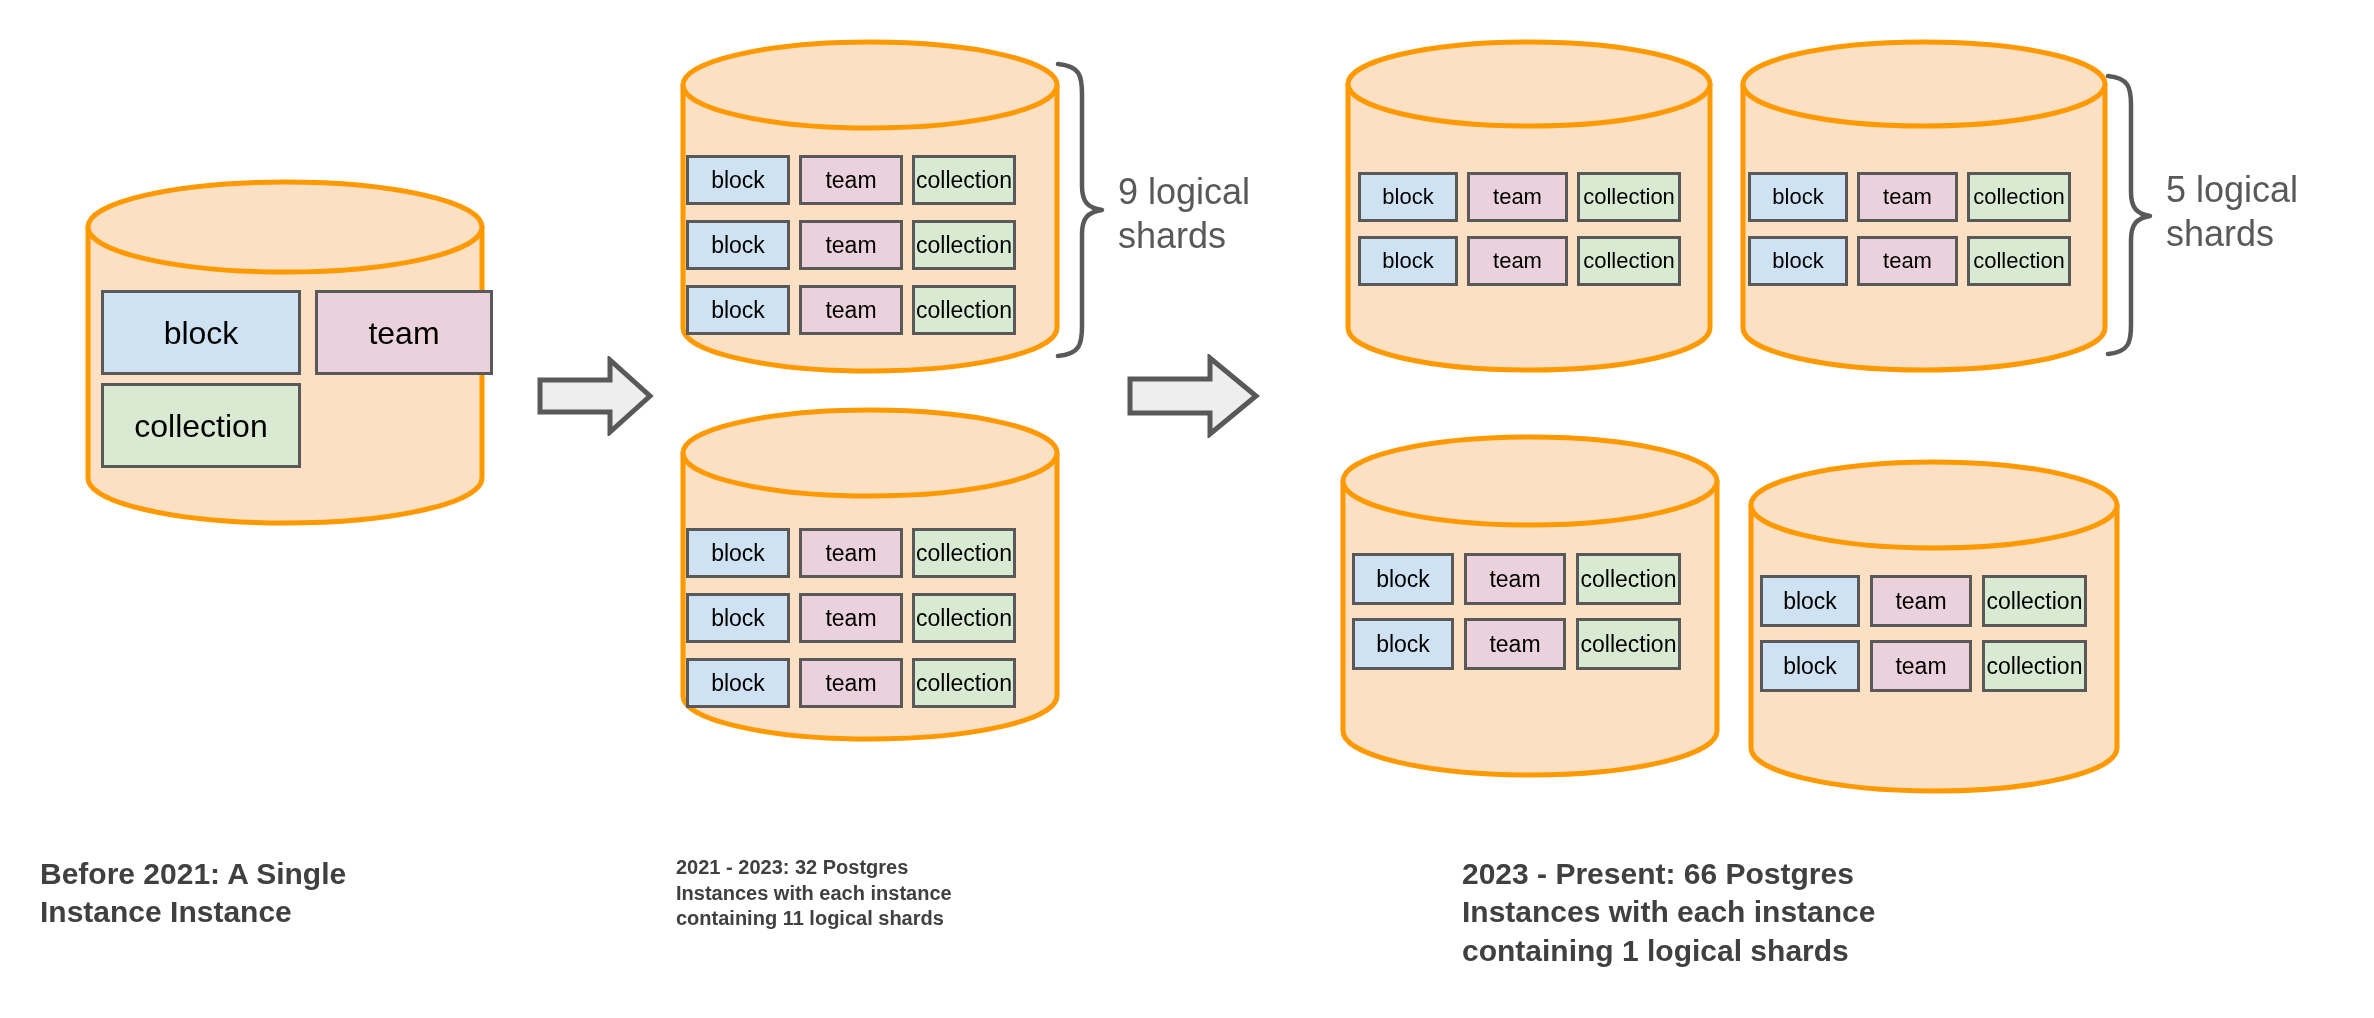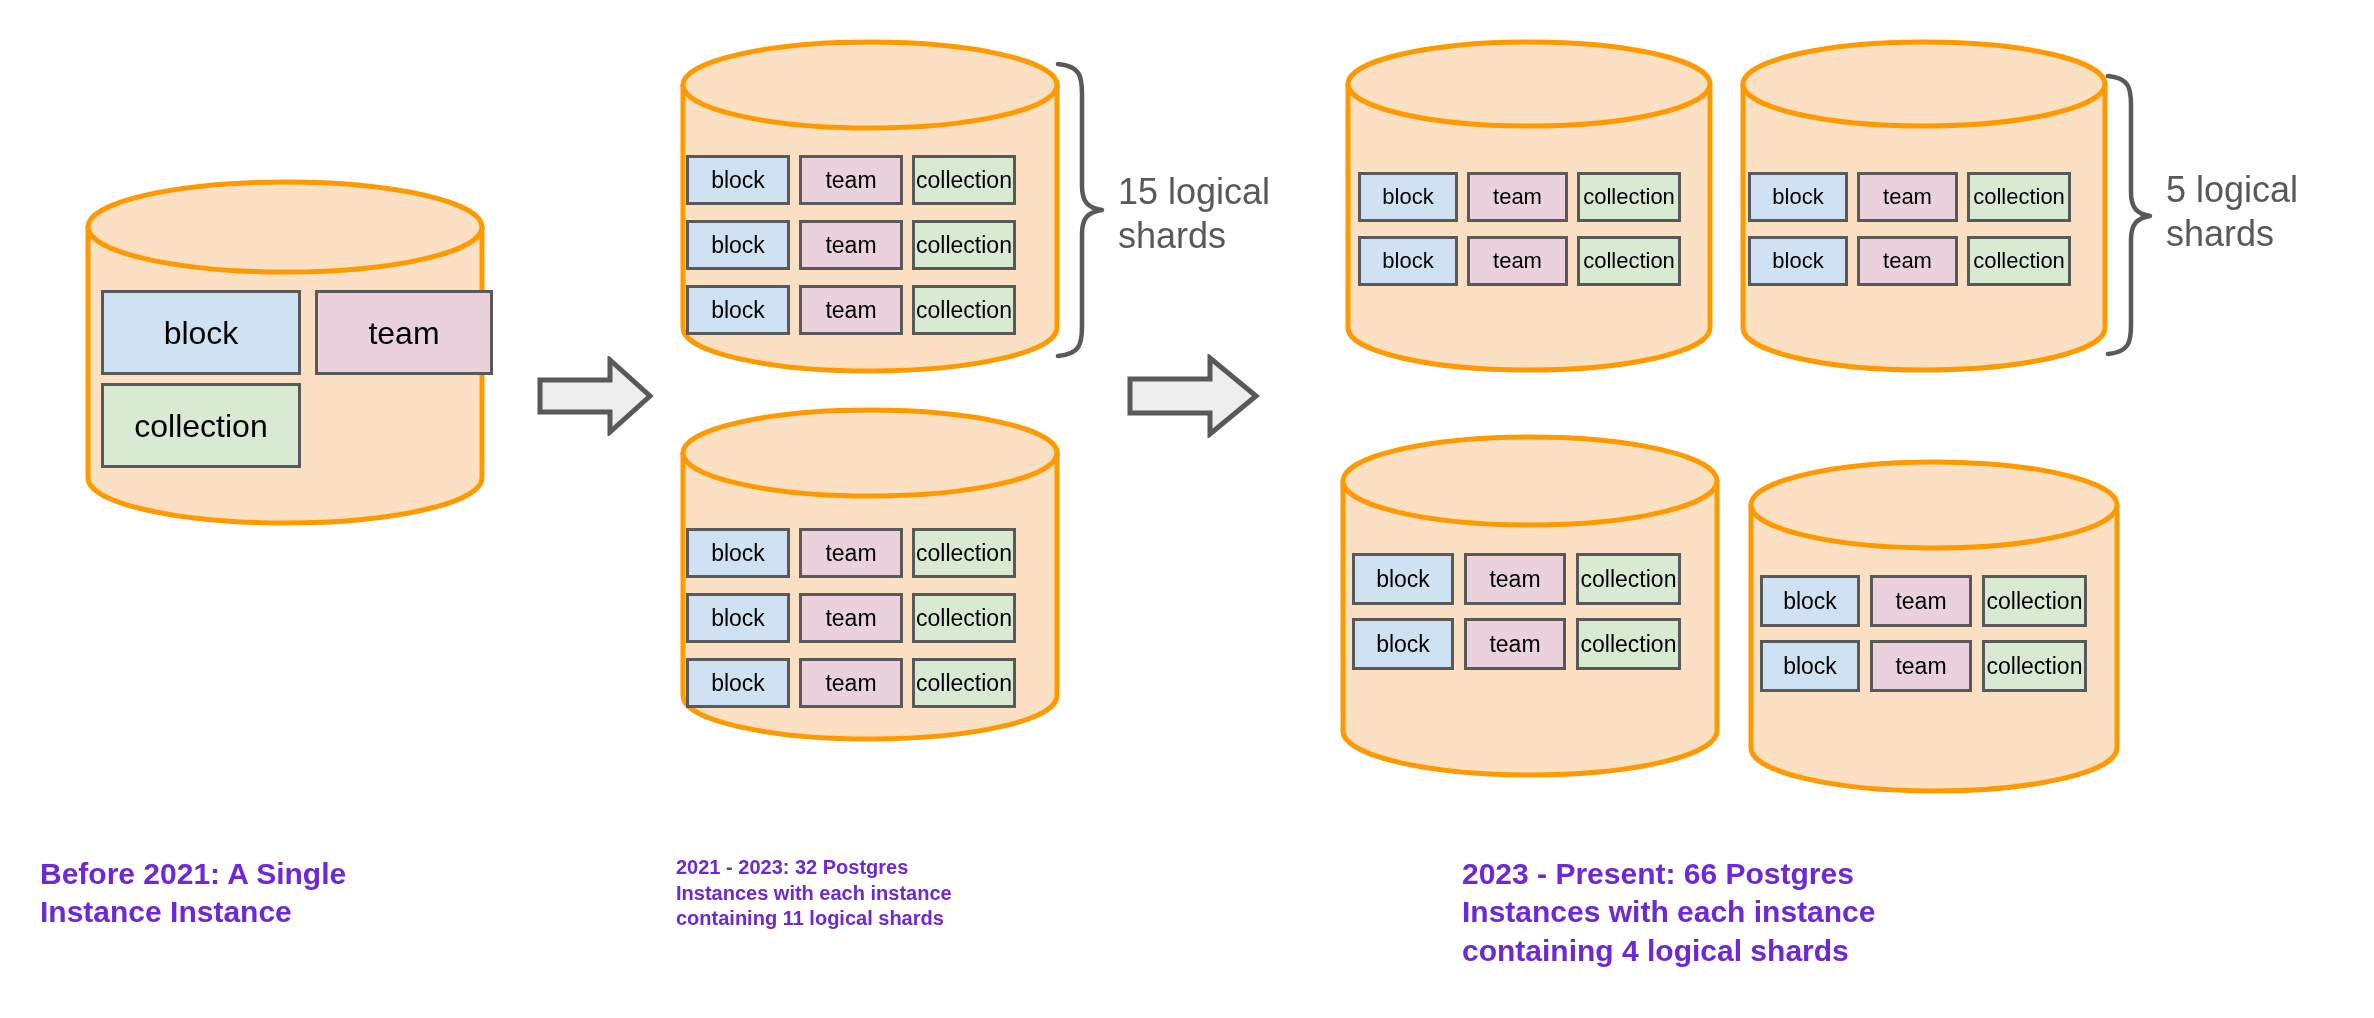--- a/index.html
+++ b/index.html
@@ -17,21 +17,21 @@
        font-family:"Liberation Sans","DejaVu Sans",sans-serif;
        white-space:nowrap;line-height:1;}
   .tbl.block{background:#cfe2f3;}
   .tbl.team{background:#ead1dc;}
   .tbl.collection{background:#d9ead3;}
 
   .arrow{position:absolute;}
   .brace{position:absolute;}
   .bracelabel{position:absolute;color:#595959;line-height:1.22;
               font-family:"Liberation Sans","DejaVu Sans",sans-serif;}
-  .caption{position:absolute;color:#6d28d9;font-weight:bold;line-height:1.28;
+  .caption{position:absolute;color:#404040;font-weight:bold;line-height:1.28;
            font-family:"Liberation Sans","DejaVu Sans",sans-serif;}
 </style>
 </head>
 <body>
 
 <div id="stage">
 
   <div class="cyl" style="left:85px;top:180px;width:400px;height:340px;">
     <svg width="400" height="345" viewBox="0 0 400 345">
       <path d="M3,47 L3,298 A197,45 0 0 0 397,298 L397,47 Z" fill="#fbe0c4" stroke="#ff9900" stroke-width="5" stroke-linejoin="round"></path>
@@ -106,21 +106,21 @@
     </div>
   </div>
 
   <div class="brace" style="left:1054px;top:60px;width:64px;height:300px;">
     <svg width="64" height="300" viewBox="0 0 64 300">
       <path d="M4,4 C26,6 28,16 28,34 L28,126 C28,142 34,148 48,150
                C34,152 28,158 28,174 L28,266 C28,284 26,294 4,296" fill="none" stroke="#595959" stroke-width="4.5" stroke-linecap="round" stroke-linejoin="round"></path>
     </svg>
   </div>
   <div class="bracelabel" style="left:1118px;top:170px;width:220px;font-size:36px;">
-    <div>15 logical</div>
+    <div>9 logical</div>
     <div>shards</div>
   </div>
 
   <div class="caption" style="left:676px;top:855px;width:580px;font-size:20px;">
     <div>2021 - 2023: 32 Postgres</div>
     <div>Instances with each instance</div>
     <div>containing 11 logical shards</div>
   </div>
 
   <div class="arrow" style="left:1126px;top:354px;width:134px;height:84px;">
@@ -212,16 +212,16 @@
     <div class="shardrow" style="margin-top:13px;">
       <div class="tbl block" style="width:100px;height:52px;font-size:23px;">block</div>
       <div class="tbl team" style="width:102px;height:52px;font-size:23px;margin-left:10px;">team</div>
       <div class="tbl collection" style="width:105px;height:52px;font-size:23px;margin-left:10px;">collection</div>
     </div>
   </div>
 
   <div class="caption" style="left:1462px;top:855px;width:600px;font-size:30px;">
     <div>2023 - Present: 66 Postgres</div>
     <div>Instances with each instance</div>
-    <div>containing 4 logical shards</div>
+    <div>containing 1 logical shards</div>
   </div>
 
 </div>
 
 </body></html>

